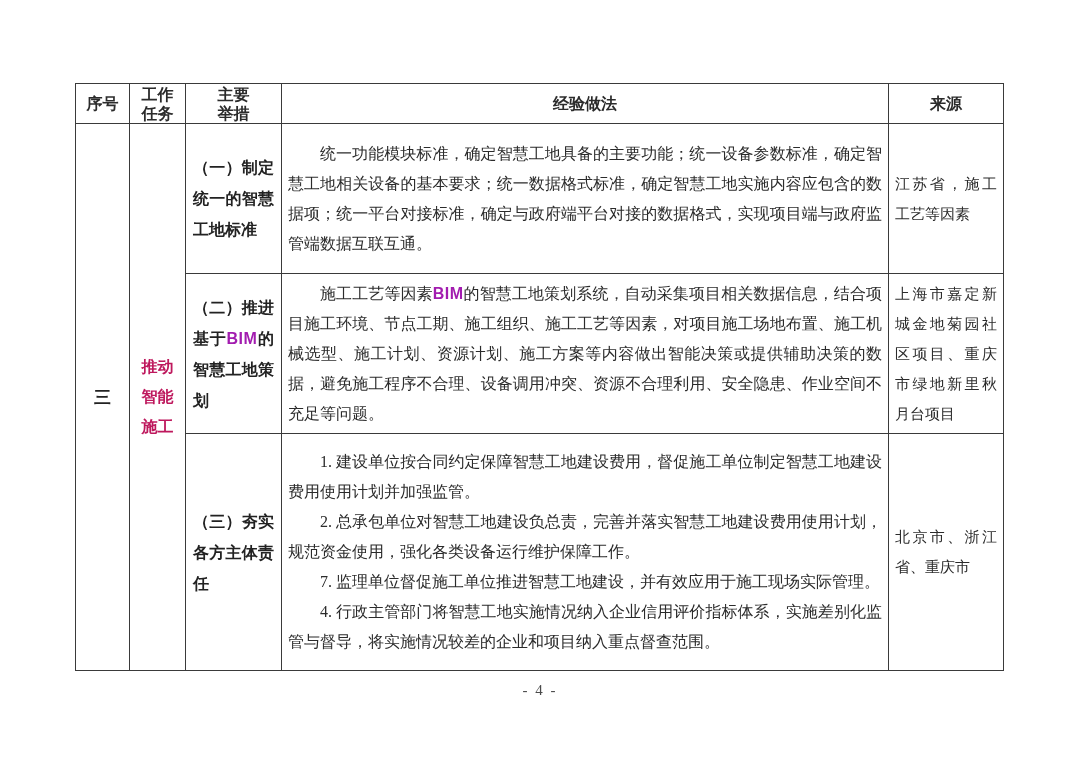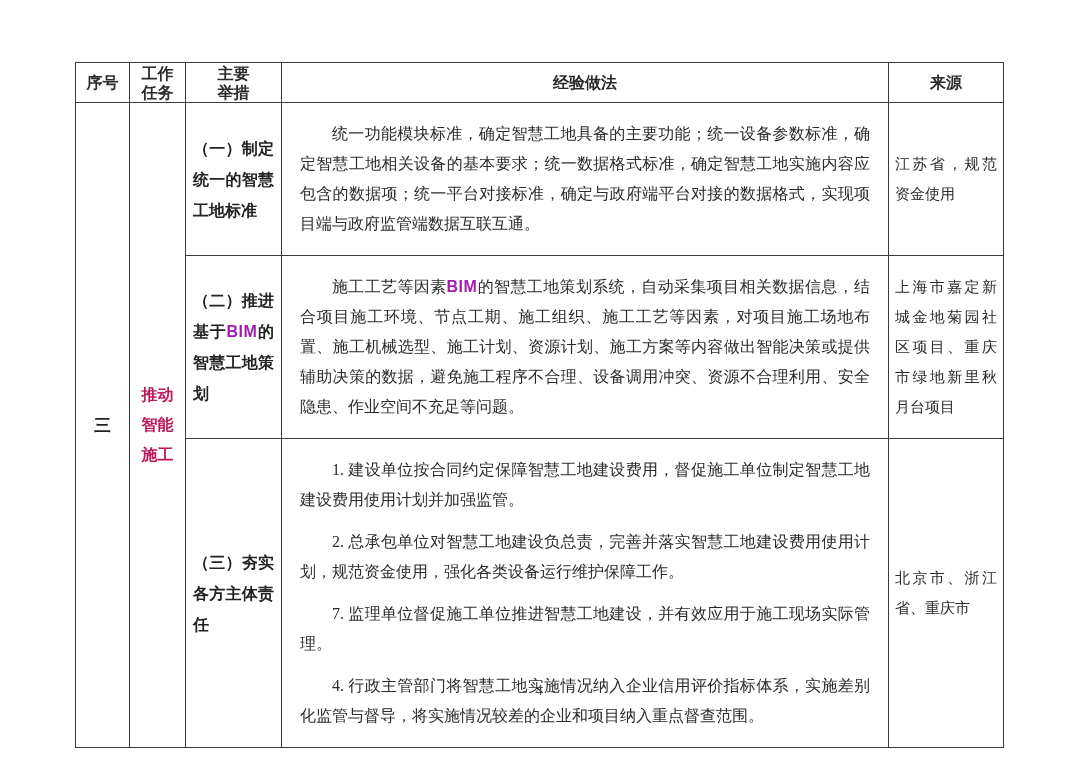--- a/index.html
+++ b/index.html
@@ -6,21 +6,21 @@
   html, body {
     width: 1080px; height: 763px;
     background: #ffffff;
     font-family: "Liberation Serif", "DejaVu Serif", serif;
     color: #2b2b2b;
     overflow: hidden;
   }
   .page { position: relative; width: 1080px; height: 763px; background: #ffffff; }
 
   table.doc-table {
-    position: absolute; left: 75px; top: 62px;
+    position: absolute; left: 75px; top: 83px;
     width: 928px;
     border-collapse: collapse;
     table-layout: fixed;
   }
   .doc-table th, .doc-table td {
     border: 1.6px solid #3a3a3a;
     vertical-align: middle;
     color: #2b2b2b;
   }
   .doc-table thead tr { height: 40px; }
@@ -43,21 +43,21 @@
   td.measure-cell {
     font-size: 16px; font-weight: bold; line-height: 31px;
     padding: 0 7px; text-align: justify; color: #222;
     text-spacing-trim: space-all;
   }
   td.experience-cell {
     font-size: 16px; line-height: 30px;
     padding: 4px 6px; text-align: justify;
     text-spacing-trim: space-all;
   }
-  td.experience-cell p { text-indent: 2em; margin: 12px; }
+  td.experience-cell p { text-indent: 2em; margin: 0; }
   td.source-cell {
     font-size: 15px; line-height: 30px;
     padding: 0 6px; text-align: justify;
     text-spacing-trim: space-all;
   }
   .hl { color: #a21caf; font-family: "Liberation Sans", sans-serif; font-weight: bold; letter-spacing: 0.5px; }
 
   .footer {
     position: absolute; left: 0; top: 682px; width: 1080px;
     text-align: center; font-size: 15px; color: #4a4a4a;
@@ -108,21 +108,21 @@
           <div>智能</div>
           <div>施工</div>
         </td>
         <td class="measure-cell">
           <span>（一）制定统一的智慧工地标准</span>
         </td>
         <td class="experience-cell">
           <p><span>统一功能模块标准，确定智慧工地具备的主要功能；统一设备参数标准，确定智慧工地相关设备的基本要求；统一数据格式标准，确定智慧工地实施内容应包含的数据项；统一平台对接标准，确定与政府端平台对接的数据格式，实现项目端与政府监管端数据互联互通。</span></p>
         </td>
         <td class="source-cell">
-          <span>江苏省，规范资金使用</span>
+          <span>江苏省，施工工艺等因素</span>
         </td>
       </tr>
 
       <tr class="row-2">
         <td class="measure-cell">
           <span>（二）推进基于</span><span class="hl">BIM</span><span>的智慧工地策划</span>
         </td>
         <td class="experience-cell">
           <p><span>施工工艺等因素</span><span class="hl">BIM</span><span>的智慧工地策划系统，自动采集项目相关数据信息，结合项目施工环境、节点工期、施工组织、施工工艺等因素，对项目施工场地布置、施工机械选型、施工计划、资源计划、施工方案等内容做出智能决策或提供辅助决策的数据，避免施工程序不合理、设备调用冲突、资源不合理利用、安全隐患、作业空间不充足等问题。</span></p>
         </td>

